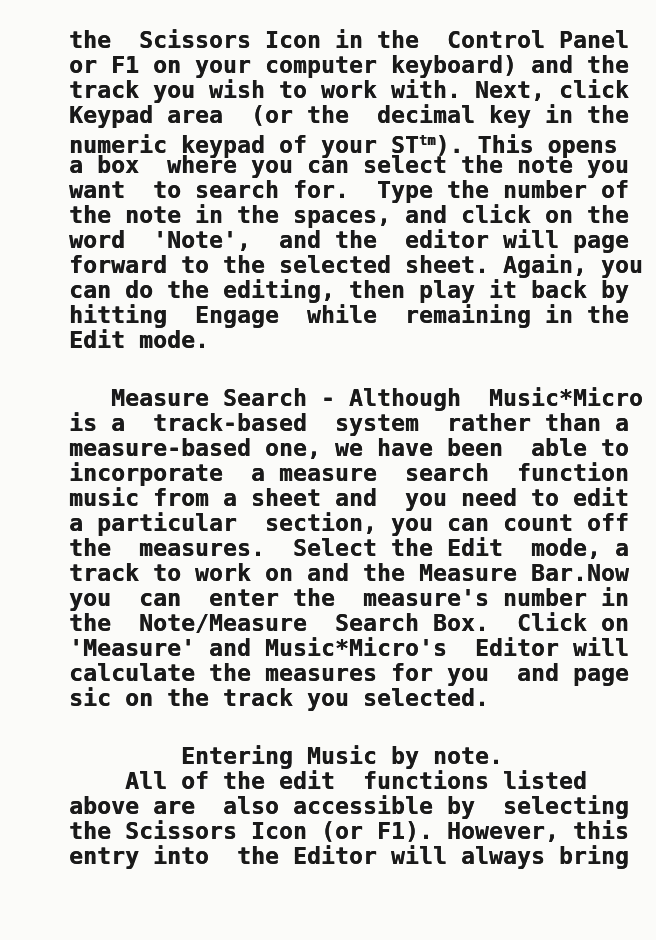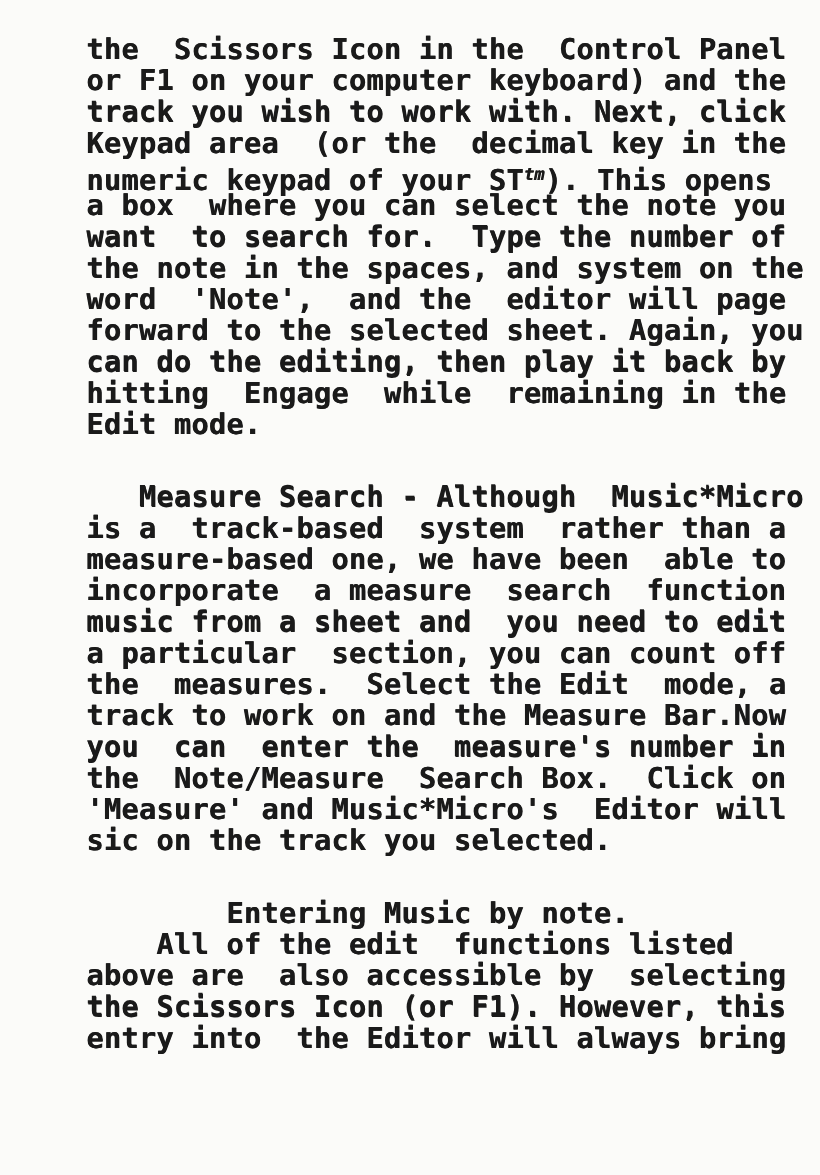--- a/index.html
+++ b/index.html
@@ -35,55 +35,55 @@
   .line {
     white-space: pre;
     height: 25px;
   }
   .seg { display: inline; }
   .it { }
   .sup {
     font-size: 60%;
     vertical-align: 8px;
     letter-spacing: 0;
-    font-style: italic;
   }
 </style>
 </head>
 <body>
 
 <div class="page">
   <div class="text-block">
       <div class="para">
         <div class="line"><span class="seg">the  Scissors Icon in the  Control Panel</span></div>
         <div class="line"><span class="seg">or F1 on your computer keyboard) and the</span></div>
         <div class="line"><span class="seg">track you wish to work with. Next, click</span></div>
         <div class="line"><span class="seg">Keypad area  (or the  decimal key in the</span></div>
         <div class="line"><span class="seg">numeric keypad of your ST</span><span class="seg sup">tm</span><span class="seg">). This opens</span></div>
         <div class="line"><span class="seg">a box  where you can select the note you</span></div>
         <div class="line"><span class="seg">want  to search for.  Type the number of</span></div>
-        <div class="line"><span class="seg">the note in the spaces, and system on the</span></div>
+        <div class="line"><span class="seg">the note in the spaces, and click on the</span></div>
         <div class="line"><span class="seg">word  'Note',  and the  editor will page</span></div>
         <div class="line"><span class="seg">forward to the selected sheet. Again, you</span></div>
         <div class="line"><span class="seg">can do the editing, then play it back by</span></div>
         <div class="line"><span class="seg it">hitting  Engage</span><span class="seg">  while  remaining in the</span></div>
         <div class="line"><span class="seg">Edit mode.</span></div>
       </div>
       <div class="para">
         <div class="line"><span class="seg">   Measure Search - Although  </span><span class="seg it">Music*Micro</span></div>
         <div class="line"><span class="seg">is a  track-based  system  rather than a</span></div>
         <div class="line"><span class="seg">measure-based one, we have been  able to</span></div>
         <div class="line"><span class="seg">incorporate  a measure  search  function</span></div>
         <div class="line"><span class="seg">music from a sheet and  you need to edit</span></div>
         <div class="line"><span class="seg">a particular  section, you can count off</span></div>
         <div class="line"><span class="seg it">the  measures.</span><span class="seg">  Select the Edit  </span><span class="seg it">mode,</span><span class="seg"> a</span></div>
         <div class="line"><span class="seg">track to work on and the Measure Bar.Now</span></div>
         <div class="line"><span class="seg">you  can  enter the  measure's number in</span></div>
         <div class="line"><span class="seg">the  Note/Measure  Search Box.  Click on</span></div>
         <div class="line"><span class="seg">'Measure' and </span><span class="seg it">Music*Micro's</span><span class="seg">  Editor will</span></div>
+        <div class="line"><span class="seg">calculate the measures for you  and page</span></div>
         <div class="line"><span class="seg">sic on the track you selected.</span></div>
       </div>
       <div class="para">
         <div class="line"><span class="seg">        Entering Music by note.</span></div>
         <div class="line"><span class="seg">    All of the edit  functions listed</span></div>
         <div class="line"><span class="seg">above are  also accessible by  selecting</span></div>
         <div class="line"><span class="seg">the Scissors Icon (or F1). However, this</span></div>
         <div class="line"><span class="seg it">entry into</span><span class="seg">  the Editor will always bring</span></div>
       </div>
     </div>

